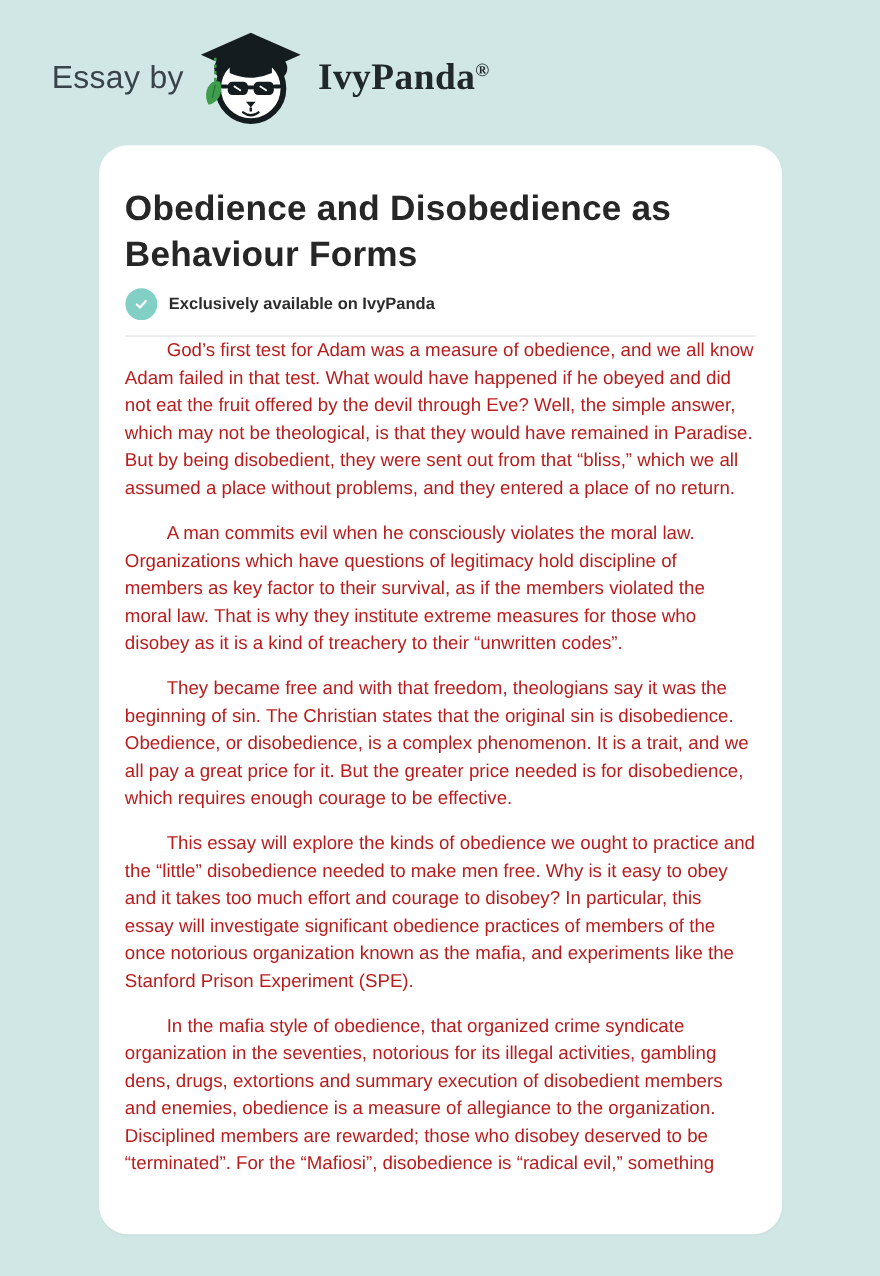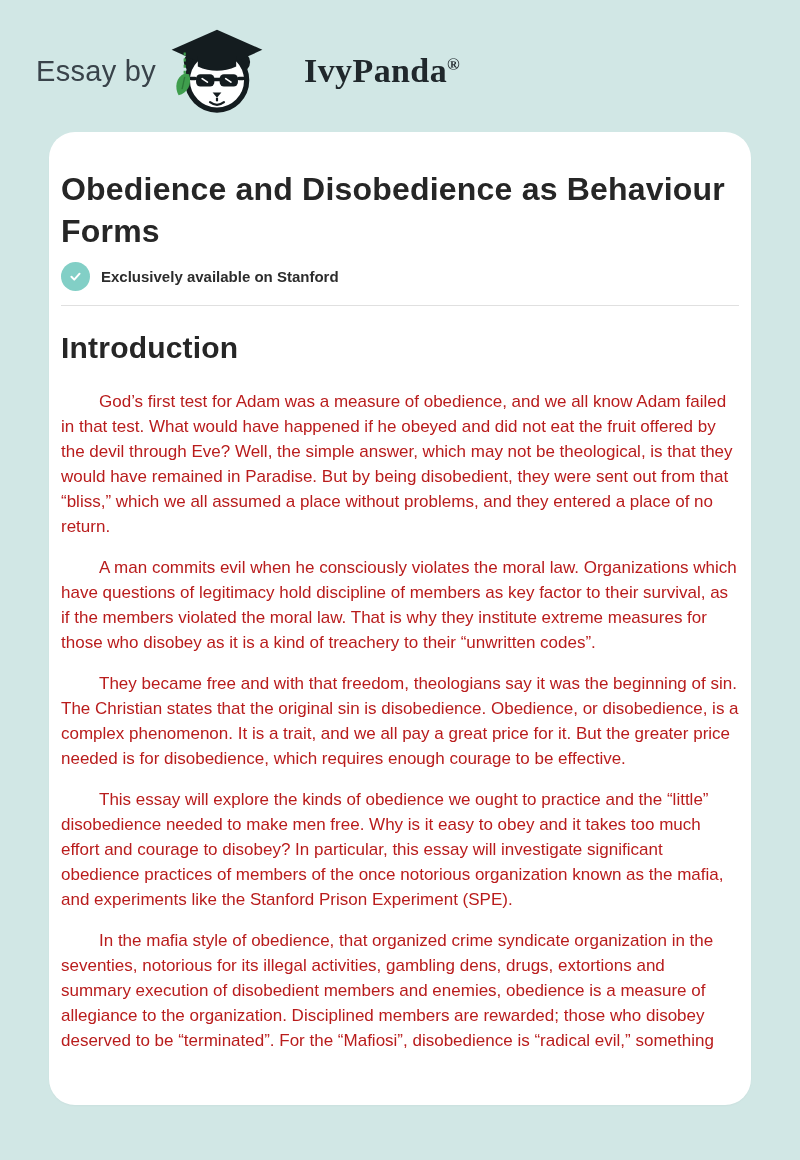--- a/index.html
+++ b/index.html
@@ -8,51 +8,50 @@
     background: #d1e7e5;
     font-family: "Liberation Sans", sans-serif;
     min-height: 1160px;
   }
 
   
   .header {
     display: flex;
     align-items: center;
     gap: 13px;
-    padding: 28px 0 0 36px;
+    padding: 28px 0 0 47px;
     height: 114px;
   }
   .essay-by {
     font-size: 29px;
     color: #39434a;
     letter-spacing: 0.3px;
   }
   .logo { width: 96px; height: 86px; flex: 0 0 auto; }
   .brand {
     font-family: "Liberation Serif", serif;
     font-weight: bold;
     font-size: 34px;
     color: #20282c;
     letter-spacing: 0.4px;
     white-space: nowrap;
-    margin-left: 26px;
   }
   .brand .reg {
     font-size: 17px;
     vertical-align: super;
     font-weight: bold;
   }
 
   
   .card {
-    width: 702px;
+    width: 621px;
     margin: 18px auto 50px;
     background: #ffffff;
     border-radius: 26px;
-    padding: 36px 12px 36px;
+    padding: 36px 24px 36px;
     box-shadow: 0 1px 2px rgba(0,0,0,0.03);
   }
   .title {
     font-size: 32px;
     line-height: 42px;
     font-weight: bold;
     color: #262626;
     letter-spacing: 0.2px;
   }
   .badge-row {
@@ -139,26 +138,25 @@
 
 <div class="card">
   <h1 class="title">Obedience and Disobedience as Behaviour Forms</h1>
 
   <div class="badge-row">
     <span class="badge-circle" aria-hidden="true">
       <svg viewBox="0 0 24 24" xmlns="http://www.w3.org/2000/svg">
         <path d="M5.5 12.5 L10 17 L18.5 7.5" stroke="#ffffff" stroke-width="3.2" fill="none" stroke-linecap="round" stroke-linejoin="round"></path>
       </svg>
     </span>
-    <span class="badge-label">Exclusively available on Stanford</span>
+    <span class="badge-label">Exclusively available on IvyPanda</span>
   </div>
 
   <hr class="divider">
 
-  <h2 class="section-heading">Introduction</h2>
 
   <div class="essay-body">
       <p>God’s first test for Adam was a measure of obedience, and we all know Adam failed in that test. What would have happened if he obeyed and did not eat the fruit offered by the devil through Eve? Well, the simple answer, which may not be theological, is that they would have remained in Paradise. But by being disobedient, they were sent out from that “bliss,” which we all assumed a place without problems, and they entered a place of no return.</p>
       <p>A man commits evil when he consciously violates the moral law. Organizations which have questions of legitimacy hold discipline of members as key factor to their survival, as if the members violated the moral law. That is why they institute extreme measures for those who disobey as it is a kind of treachery to their “unwritten codes”.</p>
       <p>They became free and with that freedom, theologians say it was the beginning of sin. The Christian states that the original sin is disobedience. Obedience, or disobedience, is a complex phenomenon. It is a trait, and we all pay a great price for it. But the greater price needed is for disobedience, which requires enough courage to be effective.</p>
       <p>This essay will explore the kinds of obedience we ought to practice and the “little” disobedience needed to make men free. Why is it easy to obey and it takes too much effort and courage to disobey? In particular, this essay will investigate significant obedience practices of members of the once notorious organization known as the mafia, and experiments like the Stanford Prison Experiment (SPE).</p>
       <p>In the mafia style of obedience, that organized crime syndicate organization in the seventies, notorious for its illegal activities, gambling dens, drugs, extortions and summary execution of disobedient members and enemies, obedience is a measure of allegiance to the organization. Disciplined members are rewarded; those who disobey deserved to be “terminated”. For the “Mafiosi”, disobedience is “radical evil,” something</p>
     </div>
 </div>
 

